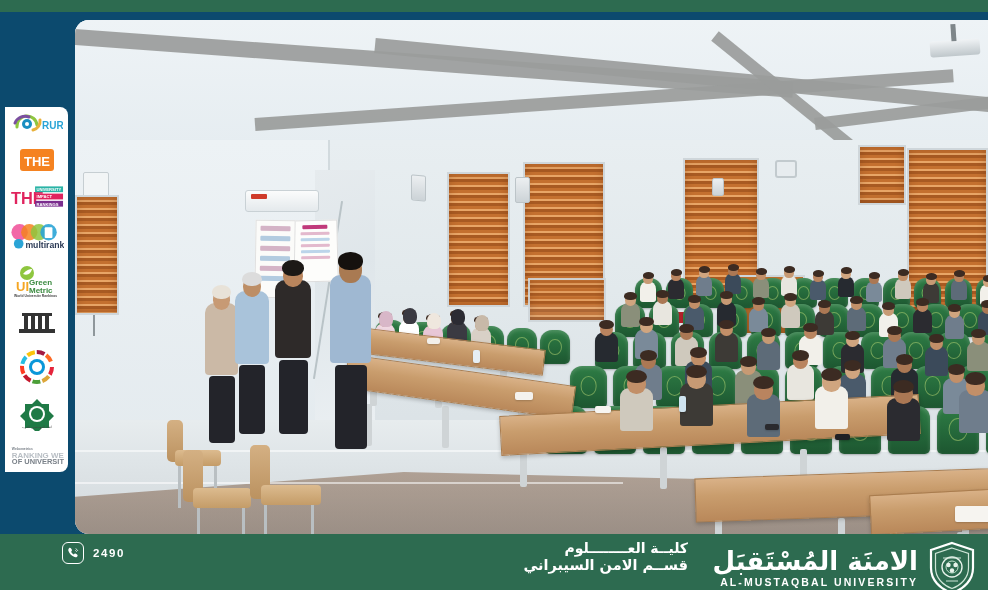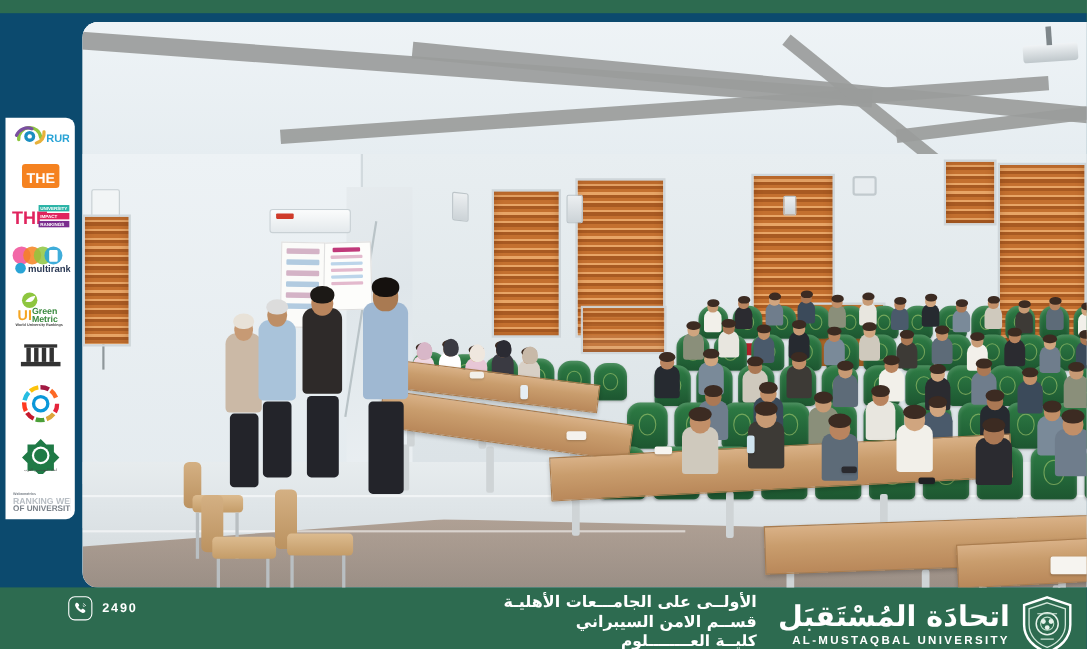--- a/index.html
+++ b/index.html
@@ -872,28 +872,27 @@
             <path d="M3.5 2.5c.7-.6 1.6-.5 2.1.2l1 1.4c.4.6.3 1.3-.2 1.8l-.6.6c.6 1.4 1.7 2.5 3.1 3.1l.6-.6c.5-.5 1.2-.6 1.8-.2l1.4 1c.7.5.8 1.4.2 2.1-.8.9-2 1.2-3.1.8C6.6 11.3 4 8.7 2.8 5.6c-.4-1.1-.1-2.3.7-3.1z" fill="#fff"></path>
             <path d="M11.4 3.2a4 4 0 0 1 2 2" stroke="#fff" stroke-width="0.9" fill="none" stroke-linecap="round"></path>
             <path d="M11 5.2a2 2 0 0 1 1 1" stroke="#fff" stroke-width="0.9" fill="none" stroke-linecap="round"></path>
           </svg>
         </span>
         <span class="contact-text">2490</span>
       </div>
     </div>
 
     <div class="arabic-block">
-      <div class="ar-line ar-1">الأولــى على الجامـــعات الأهليـة</div>
+      <div class="ar-line ar-2">كليــة العــــــــلوم</div>
       <div class="ar-line ar-3">قســم الامن السيبراني</div>
-      <div class="ar-line ar-2">كليــة العــــــــلوم</div>
     </div>
 
     <div class="uni-lockup">
       <div class="uni-names">
-        <div class="uni-ar">اتحادَة المُسْتَقبَل</div>
+        <div class="uni-ar">الامنَة المُسْتَقبَل</div>
         <div class="uni-en">AL-MUSTAQBAL  UNIVERSITY</div>
       </div>
       <div class="shield-wrap">
         <svg width="56" height="56" viewBox="0 0 56 56">
           <path d="M28 3l21 7v18c0 12-9 21-21 25C16 49 7 40 7 28V10z" fill="#2d6b50" stroke="#ffffff" stroke-width="2.2"></path>
           <path d="M28 8l16.5 5.5V28c0 9.5-7 17-16.5 20.5C18.5 45 11.5 37.5 11.5 28V13.5z" fill="none" stroke="#cfe6d8" stroke-width="1.2"></path>
           <circle cx="28" cy="27" r="10" fill="none" stroke="#e6f2ea" stroke-width="1.4"></circle>
           <circle cx="28" cy="27" r="6" fill="none" stroke="#bfe0cc" stroke-width="1"></circle>
           <circle cx="24.5" cy="25" r="2.2" fill="#e6f2ea"></circle>
           <circle cx="31.5" cy="25" r="2.2" fill="#e6f2ea"></circle>

